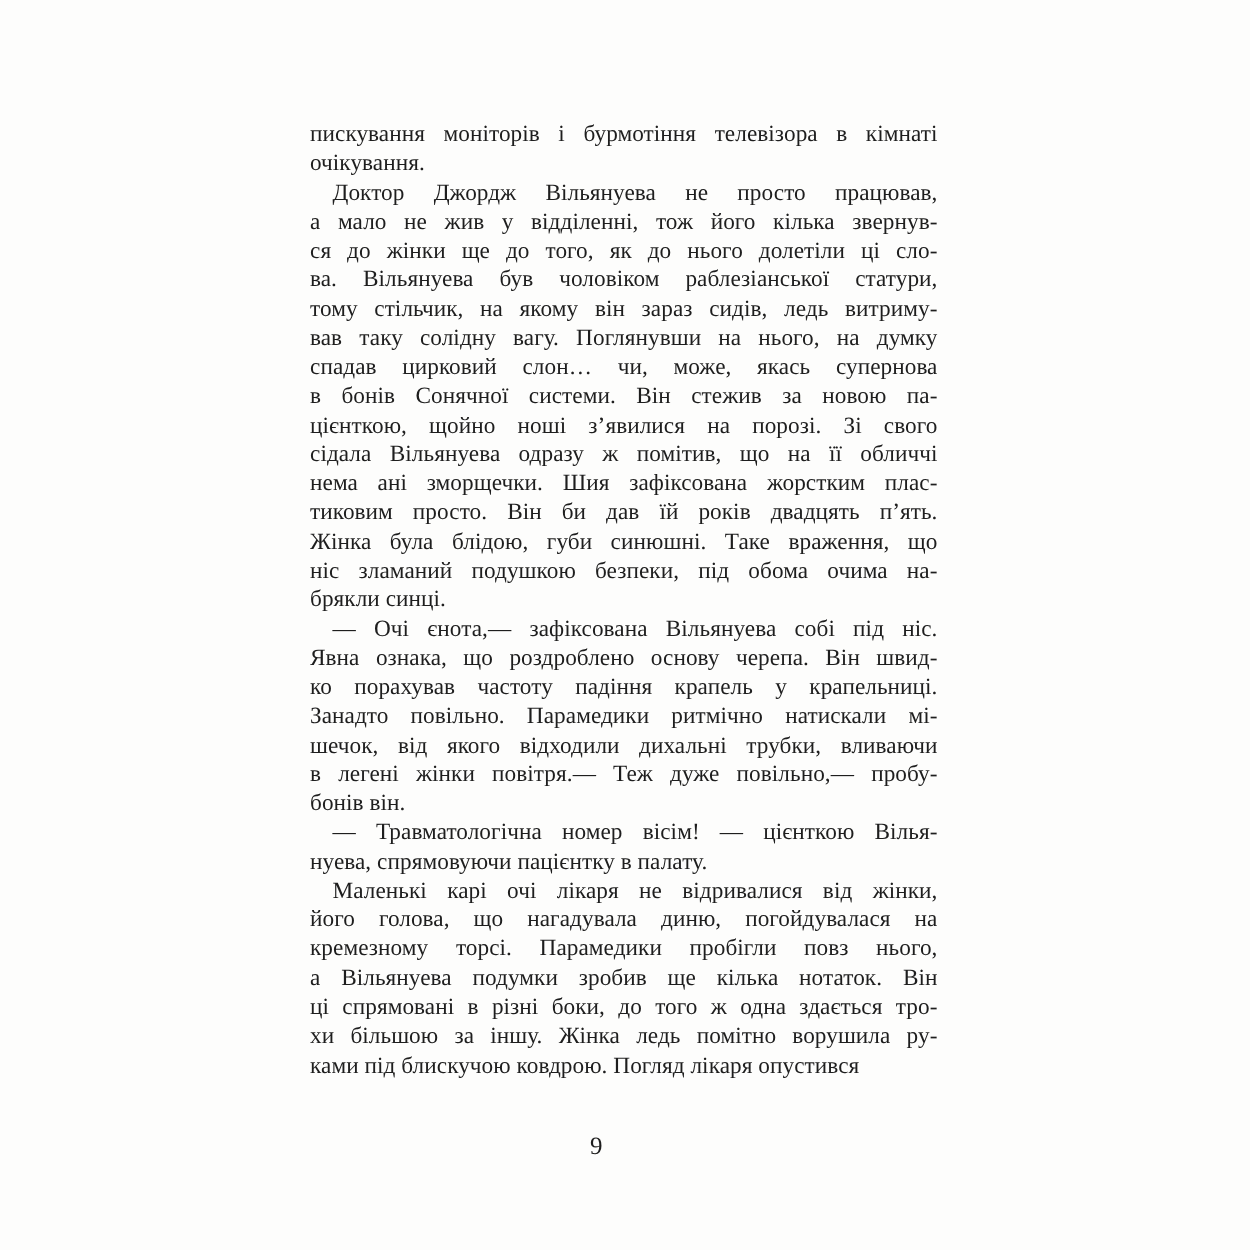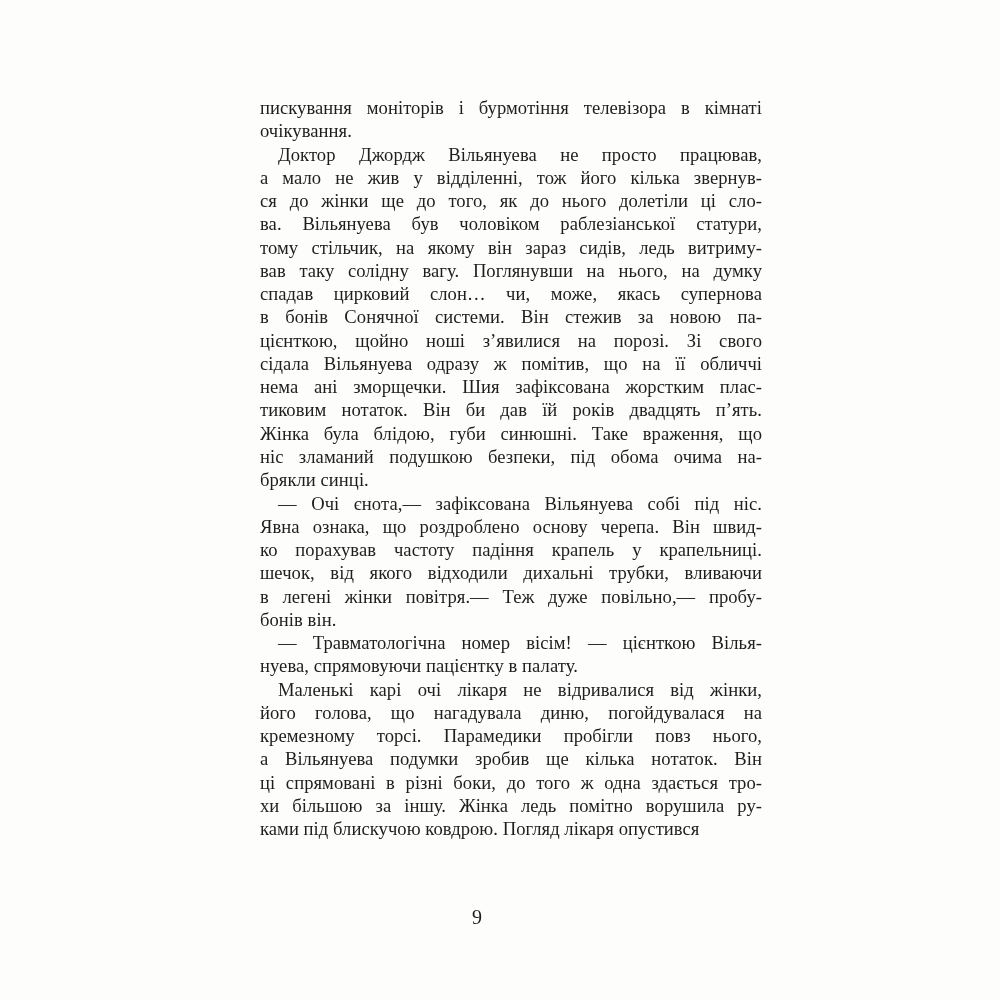--- a/index.html
+++ b/index.html
@@ -13,21 +13,21 @@
     font-family: "Liberation Serif", "DejaVu Serif", serif;
   }
   .page {
     position: relative;
     width: 1000px;
     height: 1000px;
     overflow: hidden;
   }
   .text-block {
     position: absolute;
-    left: 260px;
+    left: 248px;
     top: 96px;
     width: 502px;
   }
   .paragraph {
     margin: 0;
     padding: 0;
   }
   .line {
     font-size: 18.6px;
     line-height: 23.27px;
@@ -68,29 +68,30 @@
         <div class="line">а мало не жив у відділенні, тож його кілька звернув-</div>
         <div class="line">ся до жінки ще до того, як до нього долетіли ці сло-</div>
         <div class="line">ва. Вільянуева був чоловіком раблезіанської статури,</div>
         <div class="line">тому стільчик, на якому він зараз сидів, ледь витриму-</div>
         <div class="line">вав таку солідну вагу. Поглянувши на нього, на думку</div>
         <div class="line">спадав цирковий слон… чи, може, якась супернова</div>
         <div class="line">в бонів Сонячної системи. Він стежив за новою па-</div>
         <div class="line">цієнткою, щойно ноші з’явилися на порозі. Зі свого</div>
         <div class="line">сідала Вільянуева одразу ж помітив, що на її обличчі</div>
         <div class="line">нема ані зморщечки. Шия зафіксована жорстким плас-</div>
-        <div class="line">тиковим нотаток. Він би дав їй років двадцять п’ять.</div>
+        <div class="line">тиковим просто. Він би дав їй років двадцять п’ять.</div>
         <div class="line">Жінка була блідою, губи синюшні. Таке враження, що</div>
         <div class="line">ніс зламаний подушкою безпеки, під обома очима на-</div>
         <div class="line no-justify">брякли синці.</div>
       </div>
       <div class="paragraph">
         <div class="line indent">— Очі єнота,— зафіксована Вільянуева собі під ніс.</div>
         <div class="line">Явна ознака, що роздроблено основу черепа. Він швид-</div>
         <div class="line">ко порахував частоту падіння крапель у крапельниці.</div>
+        <div class="line">Занадто повільно. Парамедики ритмічно натискали мі-</div>
         <div class="line">шечок, від якого відходили дихальні трубки, вливаючи</div>
         <div class="line">в легені жінки повітря.— Теж дуже повільно,— пробу-</div>
         <div class="line no-justify">бонів він.</div>
       </div>
       <div class="paragraph">
         <div class="line indent">— Травматологічна номер вісім! — цієнткою Вілья-</div>
         <div class="line no-justify">нуева, спрямовуючи пацієнтку в палату.</div>
       </div>
       <div class="paragraph">
         <div class="line indent">Маленькі карі очі лікаря не відривалися від жінки,</div>

